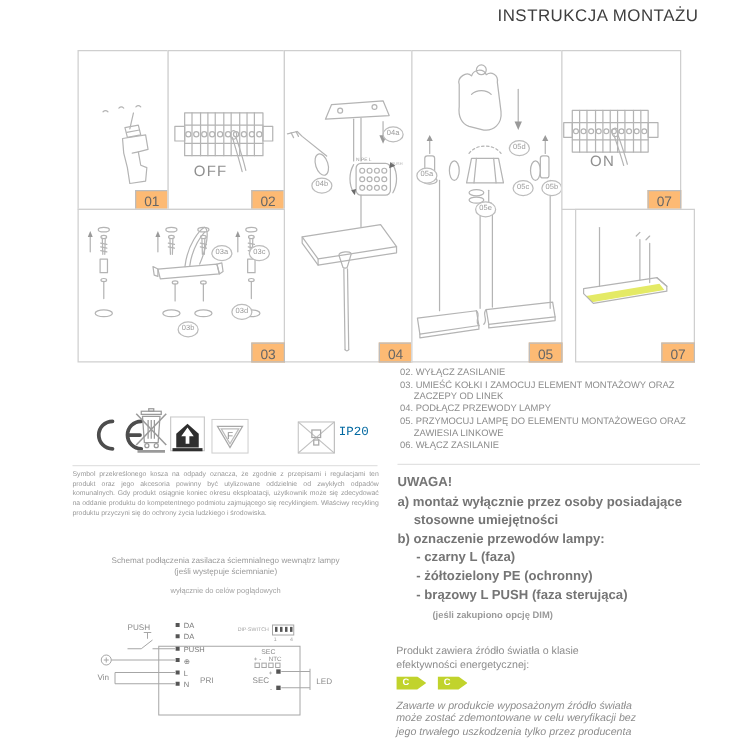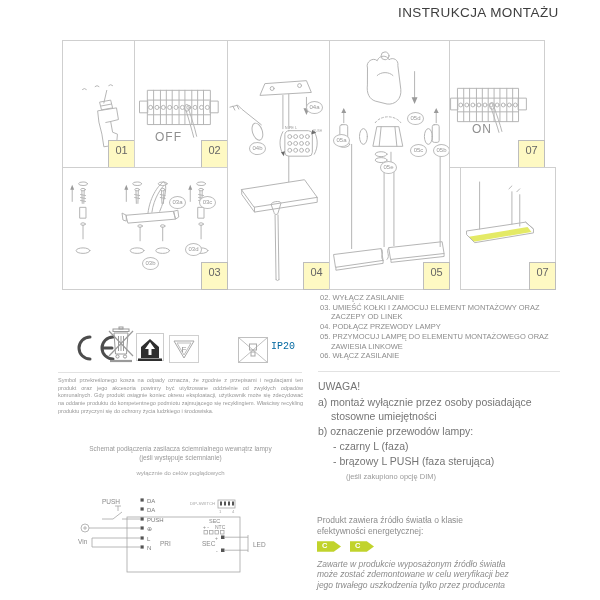--- a/index.html
+++ b/index.html
@@ -1,37 +1,37 @@
 <!DOCTYPE html>
 <html><head>
 <meta charset="utf-8">
 <style>
   html,body{margin:0;padding:0;background:#fff;}
   .page{position:relative;width:600px;height:600px;background:#fff;overflow:hidden;
         font-family:"Liberation Sans",sans-serif;color:#666;}
   .title{position:absolute;left:398px;top:5px;font-size:13.5px;letter-spacing:.4px;color:#3e3e3e;}
   .panel{position:absolute;border:1px solid #cfcfcf;box-sizing:border-box;background:#fff;}
   .art{position:absolute;left:0;top:0;width:100%;height:100%;}
-  .num-badge{position:absolute;right:-1px;bottom:-1px;width:27px;height:28px;border:1px solid #bdbdbd;
-             background:#fef9c3;color:#666;font-size:11px;line-height:18px;text-align:center;box-sizing:border-box;}
+  .num-badge{position:absolute;right:-1px;bottom:-1px;width:27px;height:16px;border:1px solid #bdbdbd;
+             background:#fdba74;color:#666;font-size:11px;line-height:18px;text-align:center;box-sizing:border-box;}
   .callout{position:absolute;width:17px;height:13px;border:1px solid #bcbcbc;border-radius:50%;background:#fff;
            color:#9a9a9a;font-size:6px;line-height:11px;text-align:center;box-sizing:border-box;}
   .state{position:absolute;color:#8f8f8f;font-size:12px;letter-spacing:1px;}
   .steps{position:absolute;left:320px;top:293px;width:245px;color:#8c8c8c;font-size:7.5px;line-height:9.7px;}
   .step{padding-left:11px;text-indent:-11px;}
   .icon{position:absolute;}
   .ip20{position:absolute;left:271px;top:341px;font-size:10px;color:#0369a1;font-family:Liberation Mono, monospace;}
   .hr{position:absolute;height:1px;background:#e2e2e2;}
   .recycle{position:absolute;left:58px;top:377px;width:245px;font-size:5.5px;line-height:7.7px;
            text-align:justify;color:#979797;}
   .diag-head{position:absolute;left:58px;top:444px;width:245px;text-align:center;color:#999;font-size:6.5px;line-height:9px;}
   .diag-note{position:absolute;left:58px;top:470px;width:245px;text-align:center;color:#a2a2a2;font-size:6px;}
   .diagram{position:absolute;left:58px;top:492px;width:244px;height:104px;}
   .diagram text{font-family:"Liberation Sans",sans-serif;}
-  .warning{position:absolute;left:318px;top:379px;width:252px;color:#757575;font-size:10.5px;line-height:14.5px;}
+  .warning{position:absolute;left:318px;top:379px;width:252px;color:#757575;font-size:10.5px;line-height:14.5px;font-weight:bold;}
   .w-heading{margin-bottom:1px;}
   .w-item{padding-left:13px;text-indent:-13px;}
   .w-wire{padding-left:15px;margin-top:.5px;}
   .w-dim{font-size:7.5px;color:#9a9a9a;margin-left:28px;margin-top:2px;}
   .energy{position:absolute;left:317px;top:515px;width:252px;color:#8c8c8c;font-size:8.5px;line-height:10.6px;}
   .badges{display:flex;gap:9px;margin-top:5px;}
   .badge{width:24px;height:10.5px;background:#c1d32c;clip-path:polygon(0 0,70% 0,100% 50%,70% 100%,0 100%);
          color:#fff;font-size:7.5px;font-weight:bold;line-height:10.5px;padding-left:5px;box-sizing:border-box;}
   .e-note{margin-top:7px;font-style:italic;}
   svg .ln{stroke:#b4b4b4;fill:none;stroke-linecap:round;stroke-linejoin:round;}
@@ -427,20 +427,21 @@
     <text x="157" y="48" font-size="5" fill="#8a8a8a">+</text>
     <text x="158" y="61" font-size="5" fill="#8a8a8a">-</text>
     <text x="195" y="55" font-size="6.5" fill="#8a8a8a">LED</text>
   </svg>
 
   <div class="warning">
     <div class="w-heading">UWAGA!</div>
     <div class="w-item">a) montaż wyłącznie przez osoby posiadające stosowne umiejętności</div>
     <div class="w-item">b) oznaczenie przewodów lampy:</div>
     <div class="w-wire">- czarny L (faza)</div>
+    <div class="w-wire">- żółtozielony PE (ochronny)</div>
     <div class="w-wire">- brązowy L PUSH (faza sterująca)</div>
     <div class="w-dim">(jeśli zakupiono opcję DIM)</div>
   </div>
 
   <div class="energy">
     <div>Produkt zawiera źródło światła o klasie</div>
     <div>efektywności energetycznej:</div>
     <div class="badges">
       <div class="badge">C</div>
       <div class="badge">C</div>

